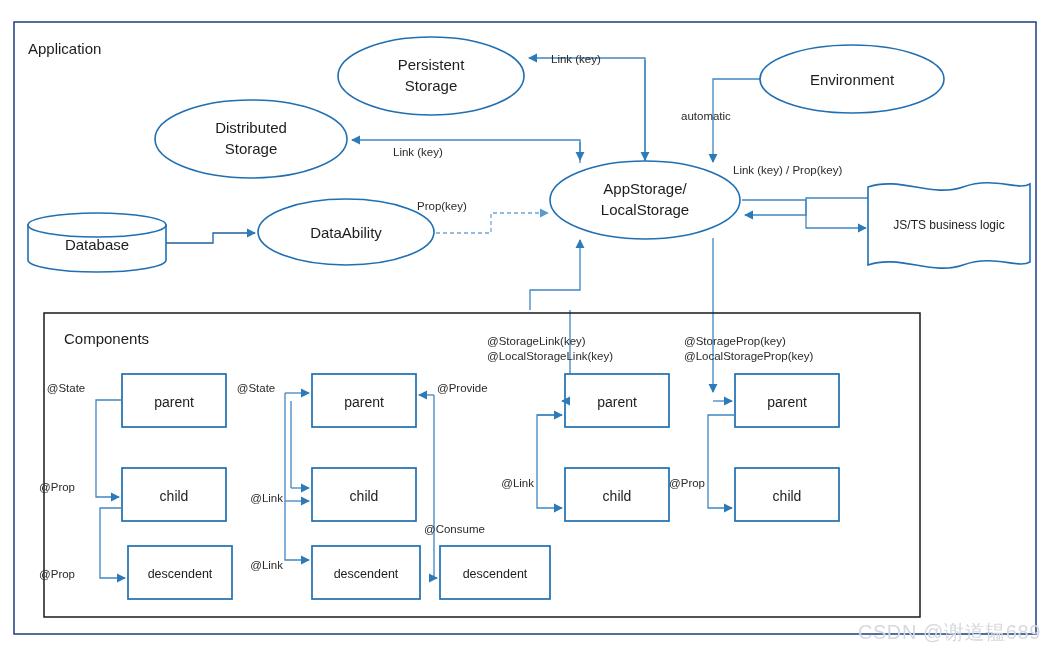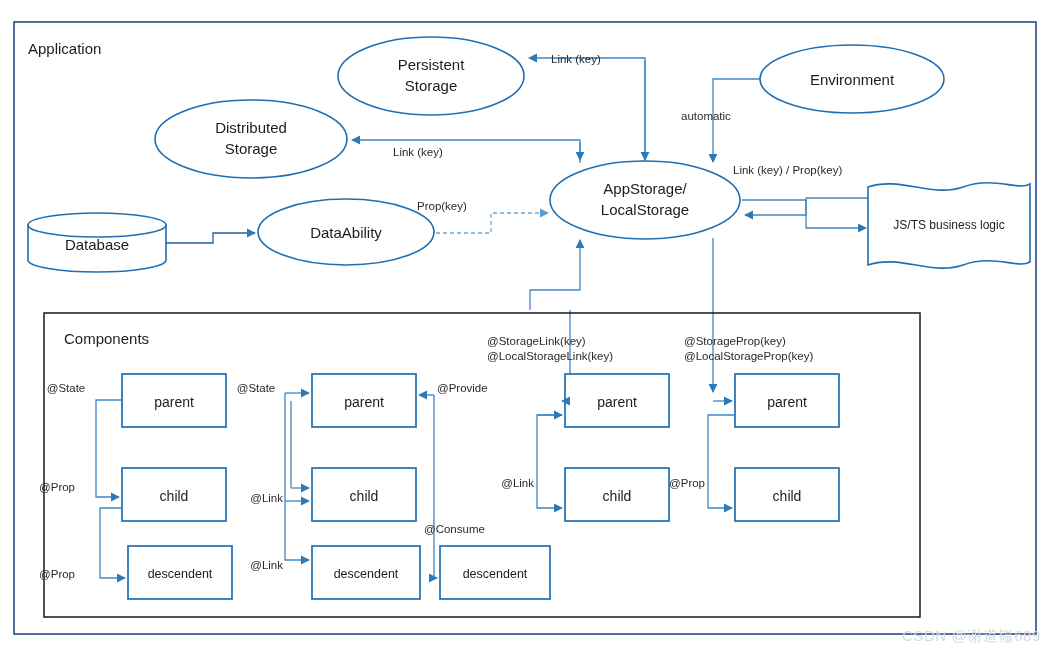--- a/index.html
+++ b/index.html
@@ -65,21 +65,21 @@
   .t-frame-title { font-size: 15px; fill: #1d1d1d; }
   .t-node-lg { font-size: 15px; fill: #1d1d1d; }
   .t-node-sm { font-size: 12px; fill: #1d1d1d; }
   .t-edge { font-size: 11.5px; fill: #2a2a2a; }
   .t-box { font-size: 14px; fill: #1d1d1d; }
   .t-box-sm { font-size: 12.5px; fill: #1d1d1d; }
   .watermark {
     position: absolute;
     right: 8px;
     bottom: 4px;
-    font-size: 15px;
+    font-size: 20px;
     color: #d6d9de;
     font-family: "Liberation Sans", "DejaVu Sans", sans-serif;
     letter-spacing: 0.6px;
     user-select: none;
     margin-top: 28px;
   }
 </style>
 </head>
 <body>
 

